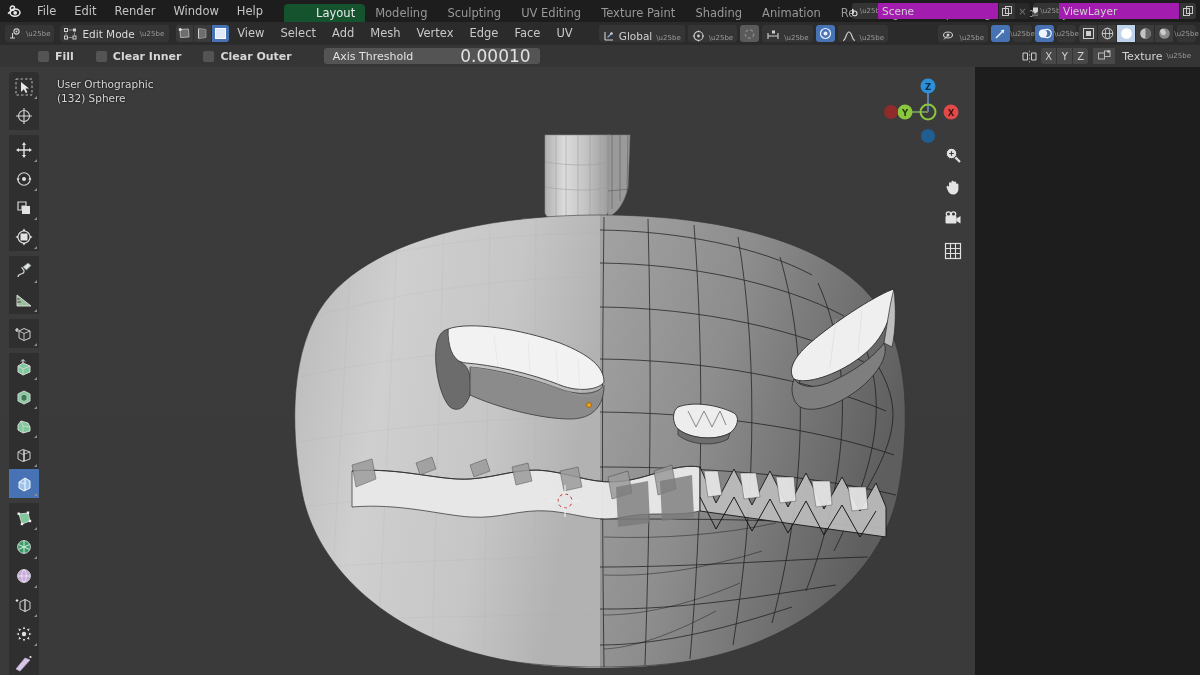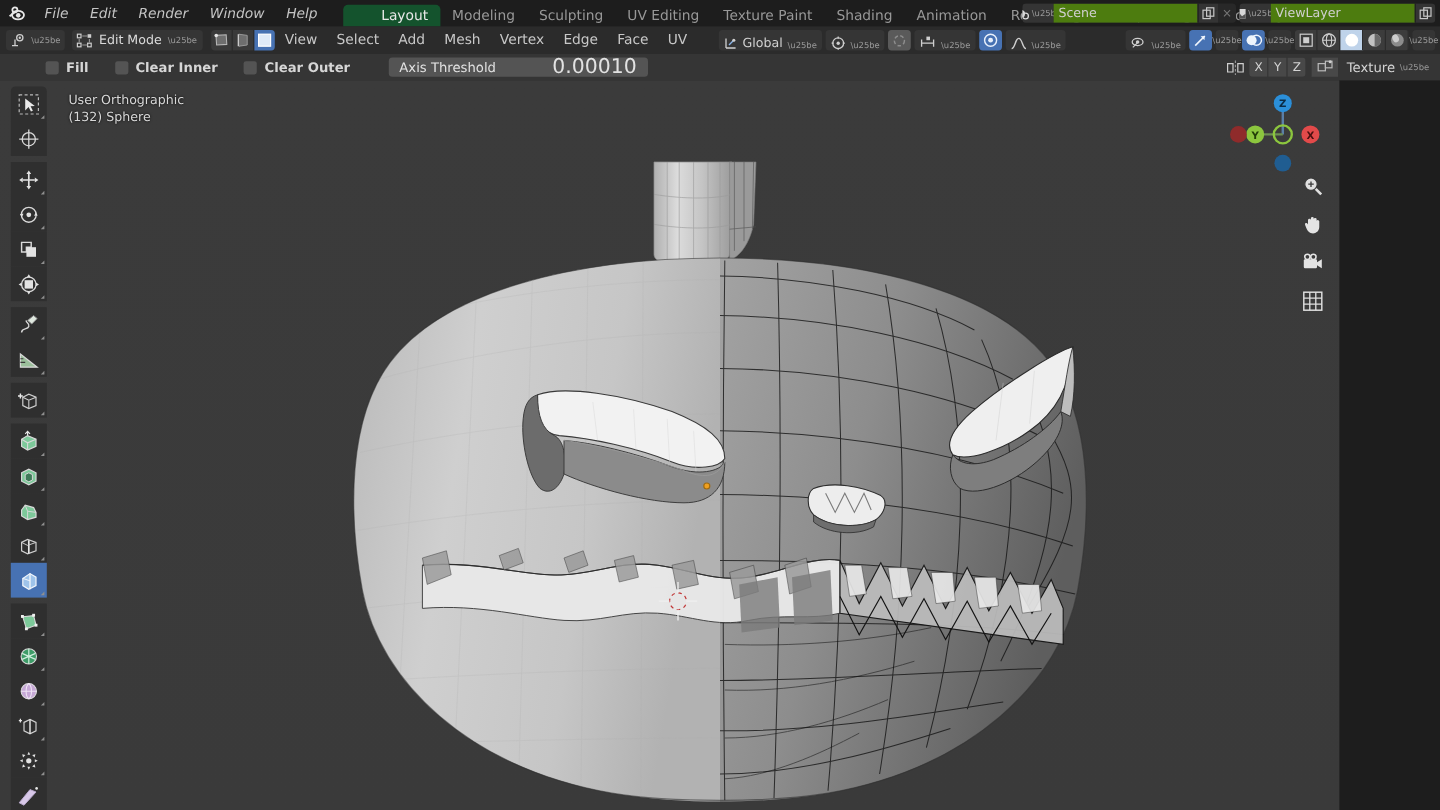--- a/index.html
+++ b/index.html
@@ -4,31 +4,31 @@
 <style>
   * { box-sizing: border-box; margin:0; padding:0; }
   html,body { width:1200px; height:675px; overflow:hidden; background:#1d1d1d;
     font-family:"DejaVu Sans", sans-serif; }
   body { position:relative; }
 
   
   .topbar{position:absolute;left:0;top:0;width:1200px;height:22px;background:#1d1d1d;
     display:flex;align-items:center;}
   .blender-logo{width:28px;height:22px;display:flex;align-items:center;justify-content:center;}
-  .menu-item{color:#c5c5c5;font-size:11.5px;padding:0 9px;line-height:22px;white-space:nowrap;font-style:italic;}
+  .menu-item{color:#c5c5c5;font-size:11.5px;padding:0 9px;line-height:22px;white-space:nowrap;}
   .wstabs{display:flex;align-items:flex-end;height:22px;margin-left:12px;}
   .wstab{color:#989898;font-size:11.5px;padding:0 10px;height:18px;line-height:18px;
     border-radius:4px 4px 0 0;white-space:nowrap;}
   .wstab.active{background:#14532d;color:#e8e8e8;padding-left:32px;}
   .topright{position:absolute;right:4px;top:0;height:22px;display:flex;align-items:center;gap:3px;}
   .dots{color:#8a8a8a;font-size:11px;padding:0 5px;letter-spacing:0;}
   .idblock{display:flex;align-items:center;height:16px;background:#282828;border-radius:3px;overflow:hidden;}
   .id-icon{width:26px;height:16px;background:#343434;display:flex;align-items:center;justify-content:center;gap:1px;}
   .id-name{color:#d0d0d0;font-size:10.5px;padding:0 6px 0 4px;min-width:120px;line-height:16px;
-    background:#4d7c0f;}
+    background:#a21caf;}
   .id-btn{width:17px;height:16px;background:#343434;display:flex;align-items:center;justify-content:center;
     border-left:1px solid #222;}
   .id-x{width:15px;height:16px;color:#767676;font-size:10px;display:flex;align-items:center;justify-content:center;}
 
   
   .header2{position:absolute;left:0;top:22px;width:1200px;height:23px;background:#2b2b2b;
     display:flex;align-items:center;padding-left:5px;}
   .hbtn{height:17px;display:flex;align-items:center;background:#353535;border-radius:3px;
     padding:0 4px;color:#d0d0d0;font-size:10.5px;gap:3px;}
   .chev{font-size:7px;color:#9a9a9a;}
@@ -63,21 +63,21 @@
     justify-content:space-between;padding:0 9px;min-width:150px;margin-left:10px;}
   .numfield .n-label{color:#e2e2e2;font-size:11px;}
   .numfield .n-val{color:#e2e2e2;font-size:17px;padding-left:47px;}
   .h3right{position:absolute;right:4px;top:0;height:22px;display:flex;align-items:center;gap:2px;}
   .axbtn{width:15px;height:16px;background:#484848;display:flex;align-items:center;justify-content:center;
     color:#d4d4d4;font-size:10px;}
   .axgrp{display:flex;border-radius:3px;overflow:hidden;gap:1px;}
   .opt{color:#d4d4d4;font-size:11px;display:flex;align-items:center;gap:4px;padding:0 5px;}
 
   
-  .viewport{position:absolute;left:0;top:67px;width:1116px;height:608px;
+  .viewport{position:absolute;left:0;top:67px;width:975px;height:608px;
     background:#3b3b3b;overflow:hidden;}
   .vp-text{position:absolute;left:57px;top:10px;color:#d8d8d8;font-size:10.5px;line-height:14px;
     text-shadow:0 0 2px #000;}
 
   
   .toolbar{position:absolute;left:9px;top:5px;width:30px;display:flex;flex-direction:column;gap:0;}
   .tool{width:30px;height:29px;background:#2f2f2f;display:flex;align-items:center;justify-content:center;
     position:relative;}
   .tool.sel{background:#4772b3;}
   .tool.gap{margin-top:5px;}

